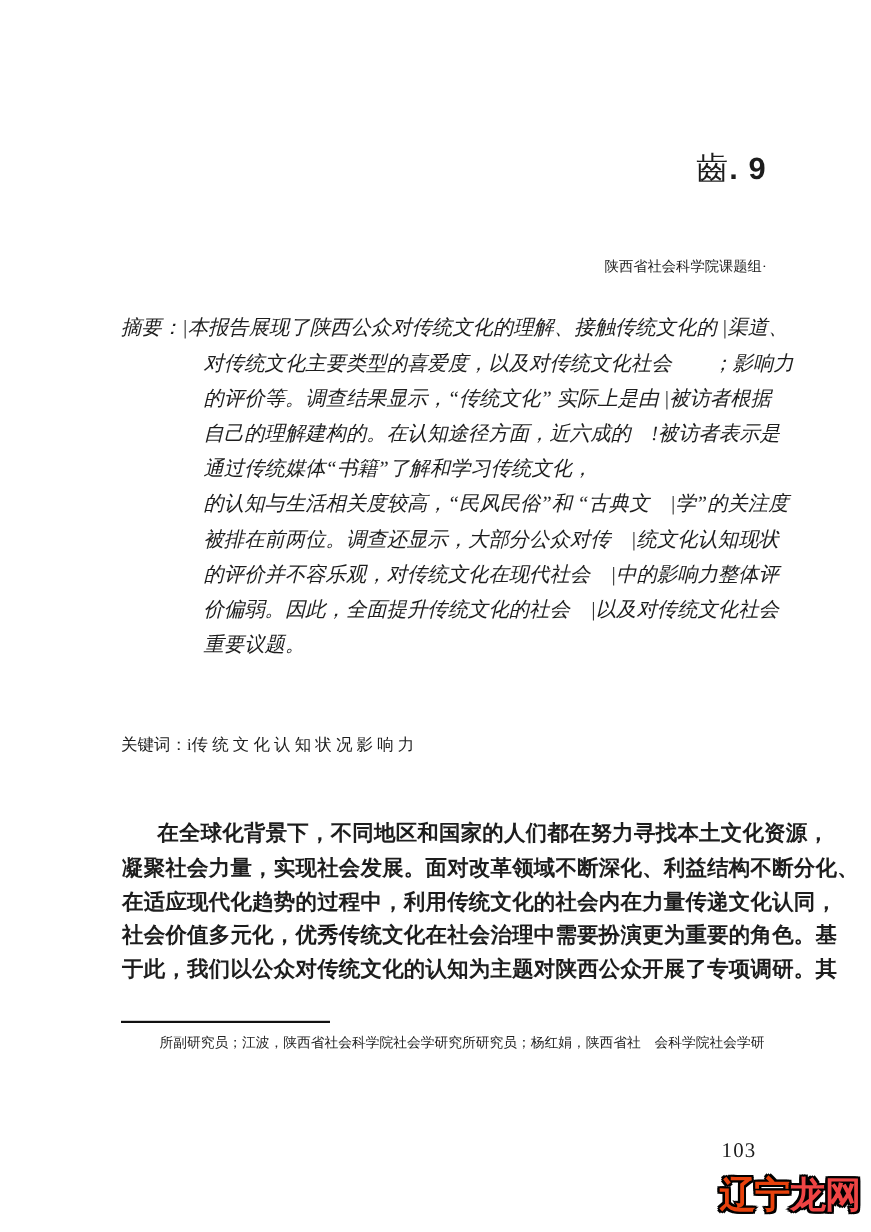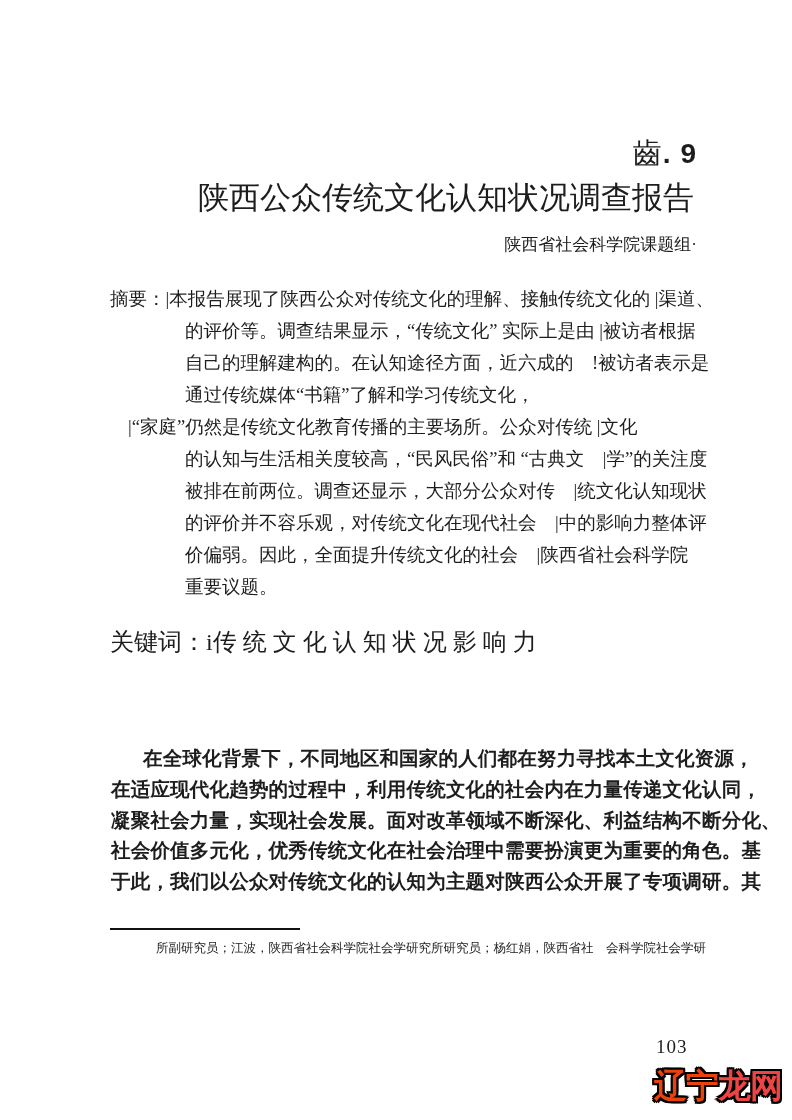--- a/index.html
+++ b/index.html
@@ -15,48 +15,48 @@
     position:absolute; top:134px; right:95px;
     font-size:29px; letter-spacing:1px; white-space:nowrap;
   }
   .chapter .num{font-weight:bold; font-family:"Liberation Sans","DejaVu Sans",sans-serif; font-size:28px;}
   .title{
     position:absolute; top:177px; left:198px; margin:0;
     font-size:31px; font-weight:normal; letter-spacing:0px; white-space:nowrap;
   }
   .byline{
     position:absolute; top:233px; right:95px;
-    font-size:17px; white-space:nowrap;
+    font-size:13px; white-space:nowrap;
   }
-  .abstract{position:absolute; top:283px; left:0; width:792px;}
+  .abstract{position:absolute; top:283px; left:0; width:792px;font-style:italic;}
   .abs-line{
     margin-left:185px; height:32px; line-height:32px;
     font-size:18.5px; white-space:nowrap;
   }
   .abs-line.first{margin-left:110px;}
   .abs-line.flush{margin-left:128px;}
   .keywords{
-    position:absolute; top:626px; left:110px;
-    font-size:24px; line-height:32px; white-space:nowrap;
+    position:absolute; top:662px; left:110px;
+    font-size:15px; line-height:32px; white-space:nowrap;
   }
   .body-para{position:absolute; top:744px; left:111px; width:600px;font-weight:bold;}
   .body-line{
     height:30.8px; line-height:30.8px; font-size:19.5px;
     letter-spacing:0.2px; white-space:nowrap;
   }
   .body-line.indent{text-indent:32px;}
   .footnote-rule{
     position:absolute; top:928px; left:110px; width:190px; height:0;
     border-top:2px solid #111111;
   }
   .footnote{position:absolute; top:938px; left:128px; width:600px;}
   .fn-line{
     font-size:12.5px; line-height:21.5px; white-space:nowrap; color:#222222;
   }
-  .fn-line.cont{margin-left:28px;}
+  .fn-line.cont{margin-left:17px;}
   .fn-marker{font-size:9px; vertical-align:super;}
   .page-number{
     position:absolute; top:1036px; left:656px;
     font-size:19px; letter-spacing:1px;
   }
   .watermark{
     position:absolute; top:1068px; right:10px;
     font-family:"DejaVu Sans","Liberation Sans",sans-serif;
     font-weight:bold; font-size:33px; line-height:36px;
     letter-spacing:-1px; white-space:nowrap;
@@ -70,43 +70,42 @@
     text-shadow:-2px -2px 0 #000,2px -2px 0 #000,-2px 2px 0 #000,2px 2px 0 #000,0 -2px 0 #000,0 2px 0 #000,-2px 0 0 #000,2px 0 0 #000;
   }
 </style>
 </head>
 <body>
 
 <div class="page">
 
   <div class="chapter"><span>齒</span><span class="num">. 9</span></div>
 
-  <h1 class="title">陕西公众传统文化认知状况调查报告</h1>
 
   <div class="byline">陕西省社会科学院课题组·</div>
 
   <div class="abstract">
     <div class="abs-line first"><span>摘要：</span><span>|本报告展现了陕西公众对传统文化的理解、接触传统文化的 |渠道、</span></div>
+    <div class="abs-line">对传统文化主要类型的喜爱度，以及对传统文化社会　　；影响力</div>
     <div class="abs-line">的评价等。调查结果显示，“传统文化” 实际上是由 |被访者根据</div>
     <div class="abs-line">自己的理解建构的。在认知途径方面，近六成的　!被访者表示是</div>
     <div class="abs-line">通过传统媒体“书籍”了解和学习传统文化，</div>
-    <div class="abs-line flush">|“家庭”仍然是传统文化教育传播的主要场所。公众对传统 |文化</div>
     <div class="abs-line">的认知与生活相关度较高，“民风民俗”和 “古典文　|学”的关注度</div>
     <div class="abs-line">被排在前两位。调查还显示，大部分公众对传　|统文化认知现状</div>
     <div class="abs-line">的评价并不容乐观，对传统文化在现代社会　|中的影响力整体评</div>
-    <div class="abs-line">价偏弱。因此，全面提升传统文化的社会　|陕西省社会科学院</div>
+    <div class="abs-line">价偏弱。因此，全面提升传统文化的社会　|以及对传统文化社会</div>
     <div class="abs-line">重要议题。</div>
   </div>
 
   <div class="keywords"><span>关键词：</span><span>i传 统 文 化 认 知 状 况 影 响 力</span></div>
 
   <div class="body-para">
     <div class="body-line indent">在全球化背景下，不同地区和国家的人们都在努力寻找本土文化资源，</div>
+    <div class="body-line">凝聚社会力量，实现社会发展。面对改革领域不断深化、利益结构不断分化、</div>
     <div class="body-line">在适应现代化趋势的过程中，利用传统文化的社会内在力量传递文化认同，</div>
-    <div class="body-line">凝聚社会力量，实现社会发展。面对改革领域不断深化、利益结构不断分化、</div>
     <div class="body-line">社会价值多元化，优秀传统文化在社会治理中需要扮演更为重要的角色。基</div>
     <div class="body-line">于此，我们以公众对传统文化的认知为主题对陕西公众开展了专项调研。其</div>
   </div>
 
   <div class="footnote-rule"></div>
 
   <div class="footnote">
     <div class="fn-line cont">所副研究员；江波，陕西省社会科学院社会学研究所研究员；杨红娟，陕西省社　会科学院社会学研</div>
   </div>
 

